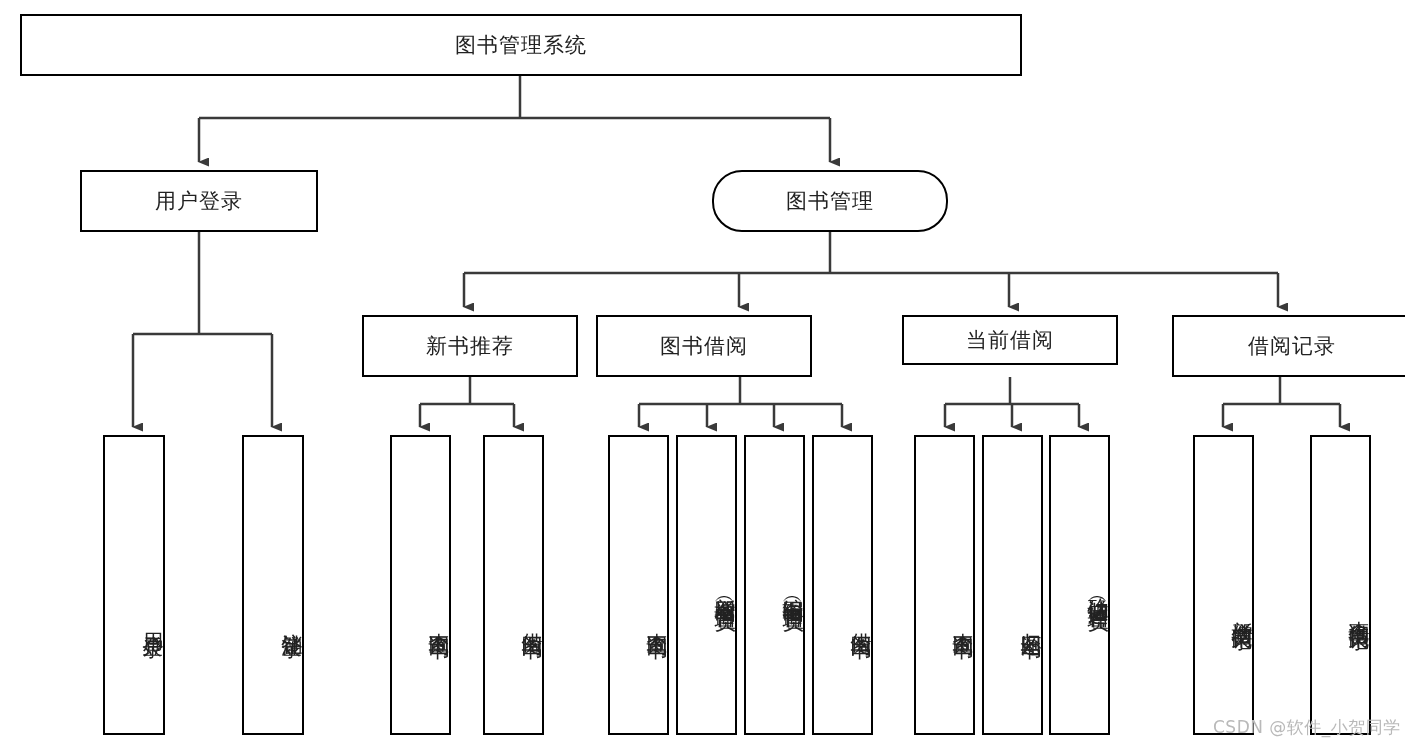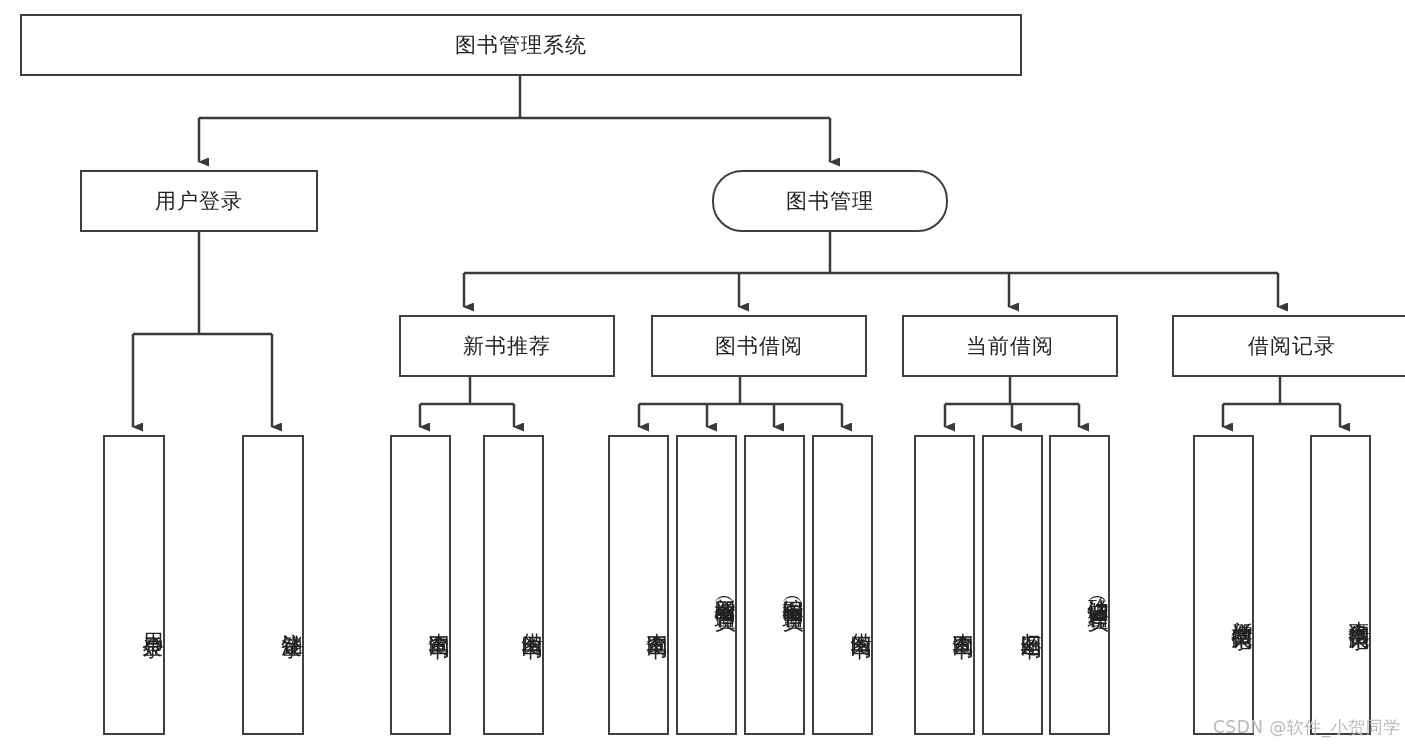--- a/index.html
+++ b/index.html
@@ -22,21 +22,21 @@
     left: 0;
     top: 0;
     width: 1405px;
     height: 747px;
     pointer-events: none;
   }
   .node {
     position: absolute;
     box-sizing: border-box;
     background: #ffffff;
-    border: 2px solid #404040;
+    border: 2px solid #000000;
     display: flex;
     align-items: center;
     justify-content: center;
     color: #222222;
   }
   .node.horiz {
     font-size: 21px;
     letter-spacing: 1px;
   }
   .node.vert {
@@ -123,29 +123,29 @@
   </div>
 
   <div class="node horiz" style="left:80px; top:170px; width:238px; height:62px;">
     <span>用户登录</span>
   </div>
 
   <div class="node horiz" style="left:712px; top:170px; width:236px; height:62px;border-radius:30px;">
     <span>图书管理</span>
   </div>
 
-  <div class="node horiz" style="left:362px; top:315px; width:216px; height:62px;margin-left:37px;">
+  <div class="node horiz" style="left:362px; top:315px; width:216px; height:62px;">
     <span>新书推荐</span>
   </div>
 
-  <div class="node horiz" style="left:651px; top:315px; width:216px; height:62px;">
+  <div class="node horiz" style="left:596px; top:315px; width:216px; height:62px;">
     <span>图书借阅</span>
   </div>
 
-  <div class="node horiz" style="left:902px; top:315px; width:216px; height:62px;">
+  <div class="node horiz" style="left:902px; top:315px; width:216px; height:50px;">
     <span>当前借阅</span>
   </div>
 
   <div class="node horiz" style="left:1172px; top:315px; width:240px; height:62px;">
     <span>借阅记录</span>
   </div>
 
   <div class="node vert toppad-large" style="left:103px; top:435px; width:62px; height:300px;">
     <span>用户登录</span>
   </div>

